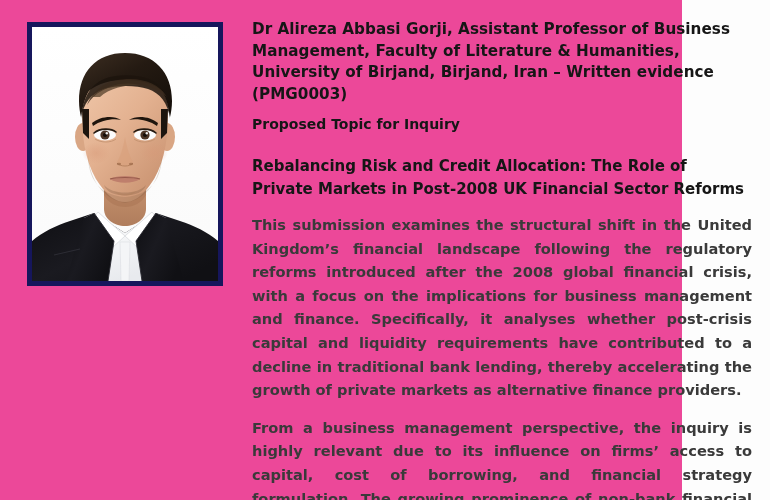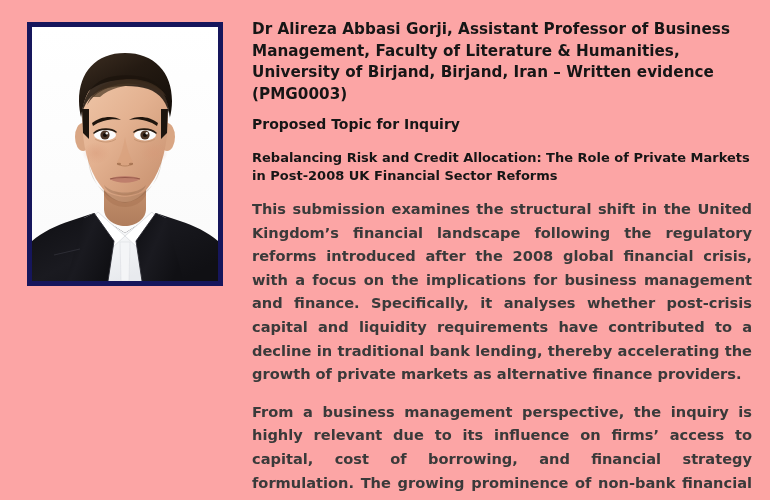--- a/index.html
+++ b/index.html
@@ -9,23 +9,23 @@
   body {
     width: 770px;
     height: 500px;
     background: #fdfdfd;
     font-family: "DejaVu Sans", sans-serif;
     overflow: hidden;
   }
 
   .page {
     position: relative;
-    width: 770px;
+    width: 682px;
     height: 500px;
-    background: #fca5a5;
+    background: #ec4899;
   }
 
   
   .portrait-wrap {
     position: absolute;
     left: 27px;
     top: 22px;
     width: 196px;
     height: 264px;
     box-sizing: border-box;
@@ -62,28 +62,28 @@
     letter-spacing: 0.05px;
     margin: 0 0 9px 0;
     text-align: left;
   }
 
   .section-heading {
     font-size: 14px;
     font-weight: bold;
     line-height: 20px;
     color: #161616;
-    margin: 0 0 15px 0;
+    margin: 0 0 21px 0;
     text-align: left;
   }
 
   .topic-heading {
-    font-size: 13px;
-    font-weight: bold;
-    line-height: 18px;
+    font-size: 15px;
+    font-weight: bold;
+    line-height: 23px;
     color: #161616;
     margin: 0 0 12px 0;
     text-align: left;
   }
 
   .body-par {
     font-size: 14.6px;
     line-height: 23.6px;
     color: #3a3a3a;
     margin: 0 0 14px 0;

